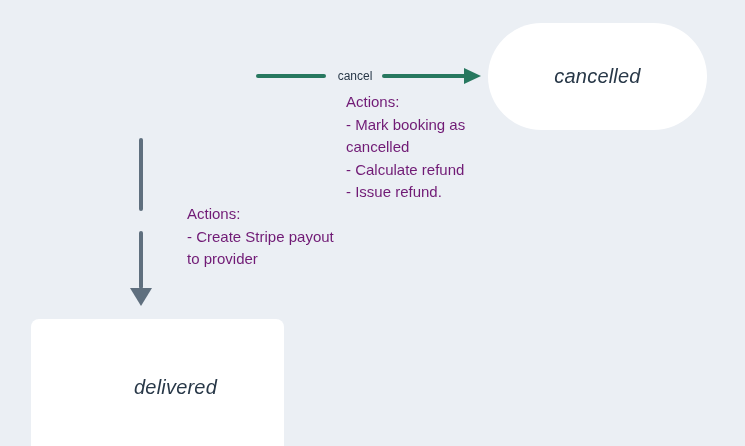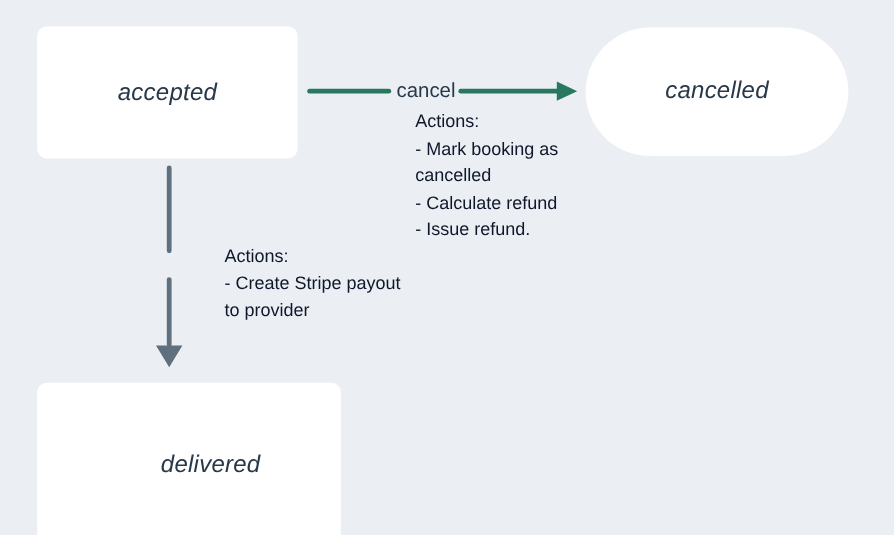--- a/index.html
+++ b/index.html
@@ -65,48 +65,45 @@
     left: 130px;
     top: 288px;
     width: 0; height: 0;
     border-top: 18px solid #5f6f7e;
     border-left: 11px solid transparent;
     border-right: 11px solid transparent;
   }
 
   .edge-label {
     position: absolute;
-    font-size: 17px;
+    font-size: 12px;
     font-weight: 500;
     color: #283848;
     line-height: 22px;
     white-space: nowrap;
   }
   .label-cancel   { left: 326px; top: 65px; width: 58px; text-align: center; }
   .label-complete { left: 90px;  top: 214px; width: 101px; text-align: center; }
 
   .actions {
     position: absolute;
     font-size: 15px;
     font-weight: 500;
-    color: #0f172a;
+    color: #701a75;
     line-height: 22.5px;
     white-space: pre-line;
   }
   .actions-cancel   { left: 346px; top: 91px;  width: 150px; }
   .actions-complete { left: 187px; top: 203px; width: 180px; }
 </style>
 </head>
 <body>
 
 <div class="canvas">
 
-  <div class="node node-accepted">
-    <span class="node-label">accepted</span>
-  </div>
 
   <div class="node node-cancelled">
     <span class="node-label">cancelled</span>
   </div>
 
   <div class="node node-delivered">
     <span class="node-label">delivered</span>
   </div>
 
   <div class="hline hline-a"></div>

